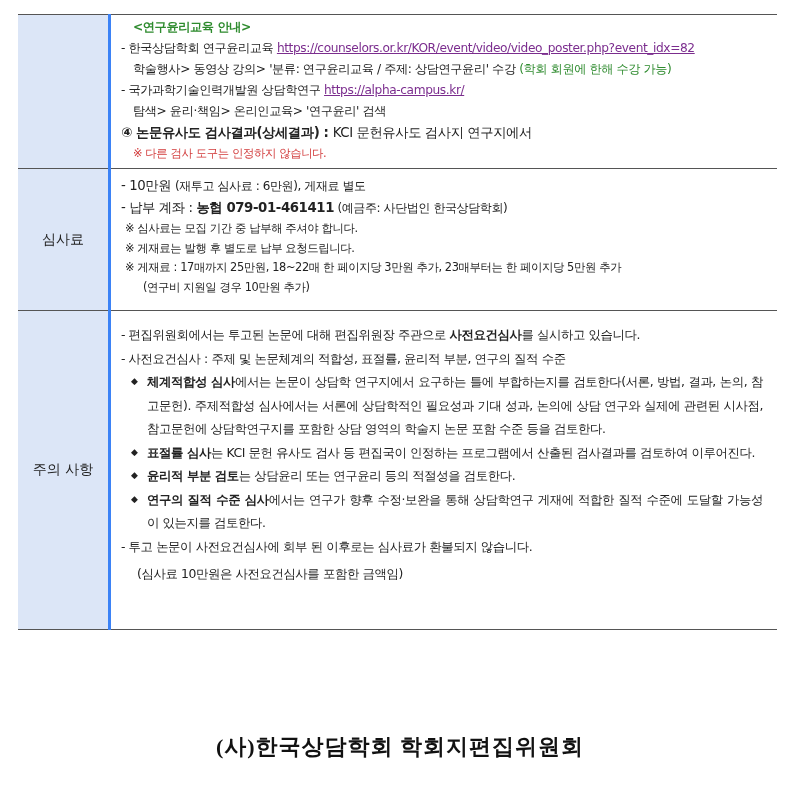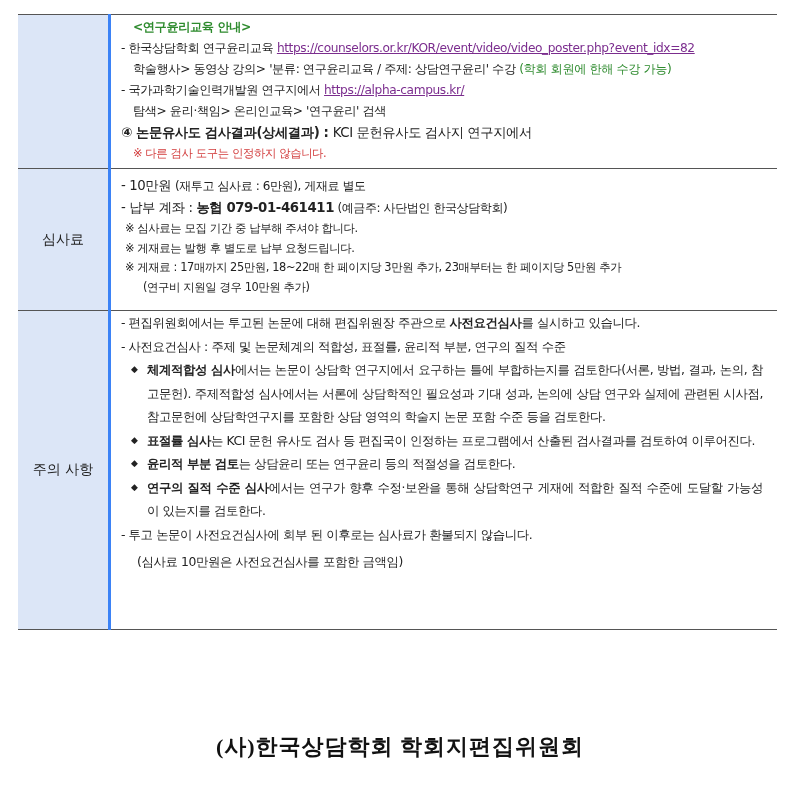--- a/index.html
+++ b/index.html
@@ -49,21 +49,21 @@
         <div class="line" style="padding-left:12px;">
           <span class="green-b">&lt;연구윤리교육 안내&gt;</span>
         </div>
         <div class="line">
           <span>- 한국상담학회 연구윤리교육 </span><a class="link">https://counselors.or.kr/KOR/event/video/video_poster.php?event_idx=82</a>
         </div>
         <div class="line ind1">
           <span>학술행사&gt; 동영상 강의&gt; '분류: 연구윤리교육 / 주제: 상담연구윤리' 수강 </span><span class="green">(학회 회원에 한해 수강 가능)</span>
         </div>
         <div class="line">
-          <span>- 국가과학기술인력개발원 연구지에서 </span><a class="link">https://alpha-campus.kr/</a>
+          <span>- 국가과학기술인력개발원 상담학연구 </span><a class="link">https://alpha-campus.kr/</a>
         </div>
         <div class="line ind1">
           <span>탐색&gt; 윤리·책임&gt; 온리인교육&gt; '연구윤리' 검색</span>
         </div>
         <div class="line big">
           <span class="bold">④ 논문유사도 검사결과(상세결과) : </span><span>KCI 문헌유사도 검사지 연구지에서</span>
         </div>
         <div class="line" style="padding-left:12px;">
           <span class="red">※ 다른 검사 도구는 인정하지 않습니다.</span>
         </div>
@@ -81,21 +81,21 @@
         </div>
         <div class="line ind-note">※ 심사료는 모집 기간 중 납부해 주셔야 합니다.</div>
         <div class="line ind-note">※ 게재료는 발행 후 별도로 납부 요청드립니다.</div>
         <div class="line ind-note">※ 게재료 : 17매까지 25만원, 18~22매 한 페이지당 3만원 추가, 23매부터는 한 페이지당 5만원 추가</div>
         <div class="line ind-note2">(연구비 지원일 경우 10만원 추가)</div>
       </td>
     </tr>
 
     <tr class="notice" style="height:319px;">
       <td class="label">주의 사항</td>
-      <td class="content" style="padding-top:0;">
+      <td class="content" style="padding-top:12px;">
         <div class="line">
           <span>- 편집위원회에서는 투고된 논문에 대해 편집위원장 주관으로 </span><span class="bold">사전요건심사</span><span>를 실시하고 있습니다.</span>
         </div>
         <div class="line">- 사전요건심사 : 주제 및 논문체계의 적합성, 표절률, 윤리적 부분, 연구의 질적 수준</div>
 
         <div class="bullet-item">
           <span class="dot">◆</span>
           <span class="bold">체계적합성 심사</span><span>에서는 논문이 상담학 연구지에서 요구하는 틀에 부합하는지를 검토한다(서론, 방법, 결과, 논의, 참고문헌). 주제적합성 심사에서는 서론에 상담학적인 필요성과 기대 성과, 논의에 상담 연구와 실제에 관련된 시사점, 참고문헌에 상담학연구지를 포함한 상담 영역의 학술지 논문 포함 수준 등을 검토한다.</span>
         </div>
         <div class="bullet-item">

